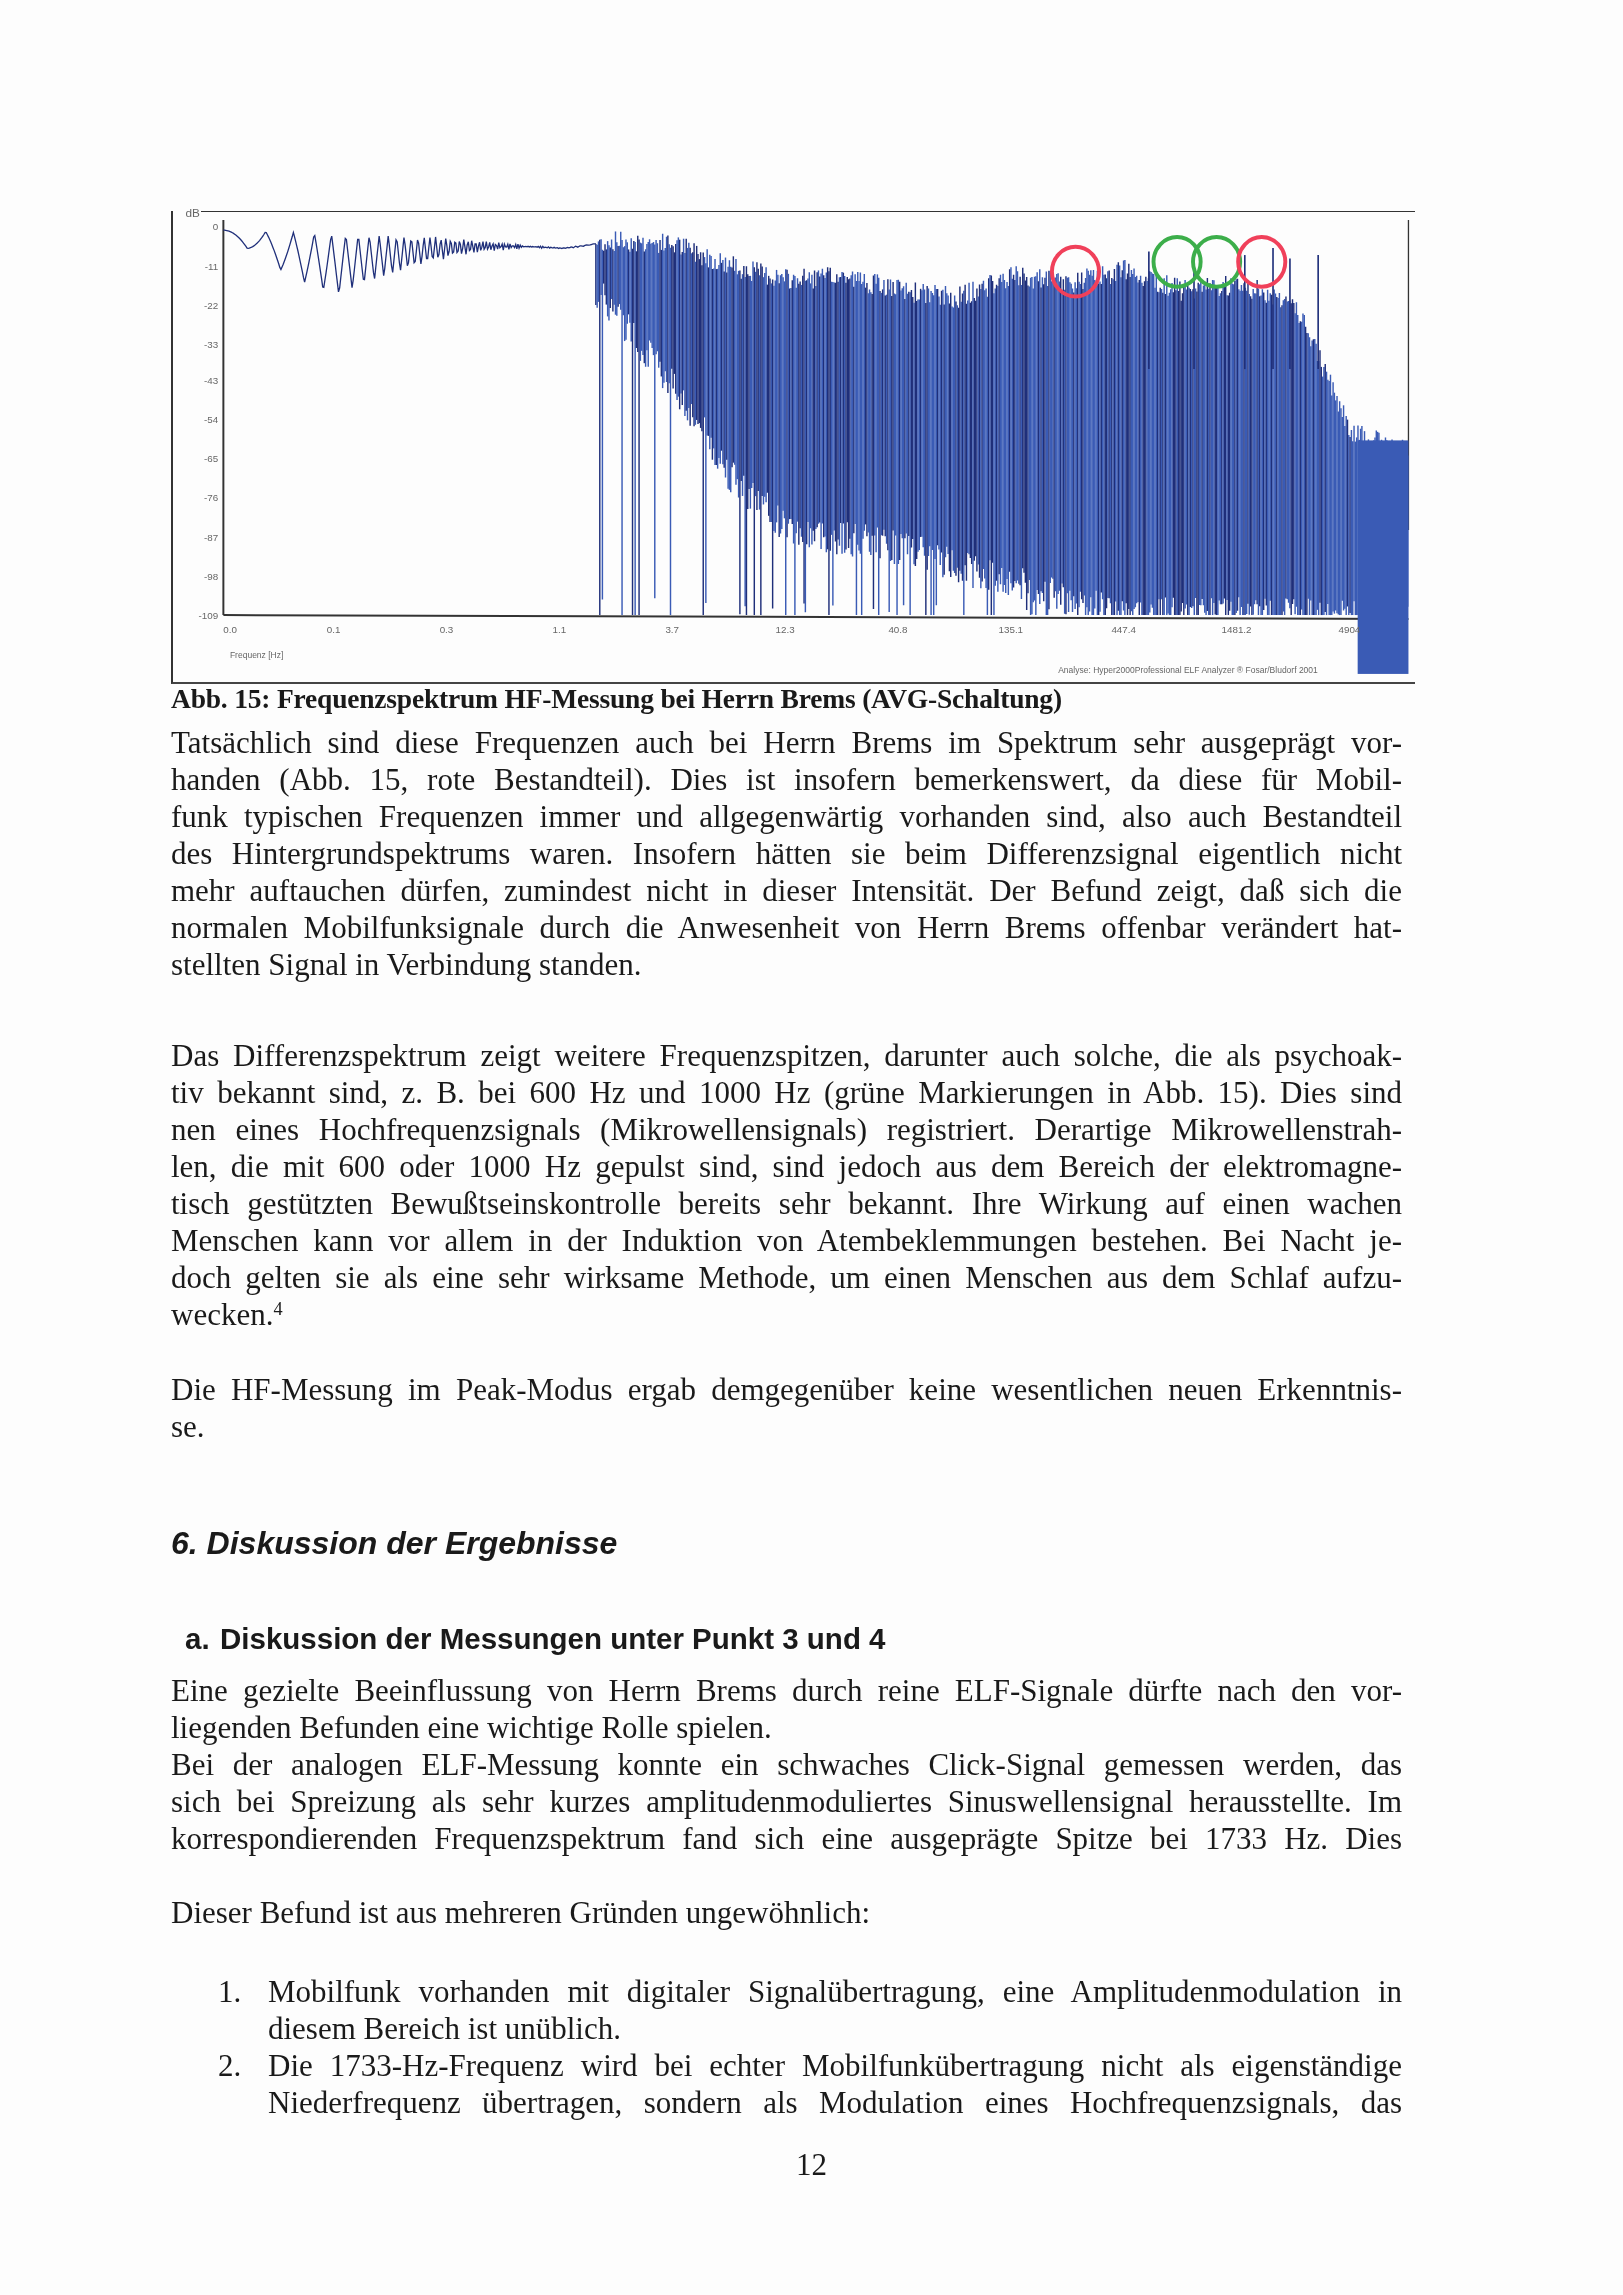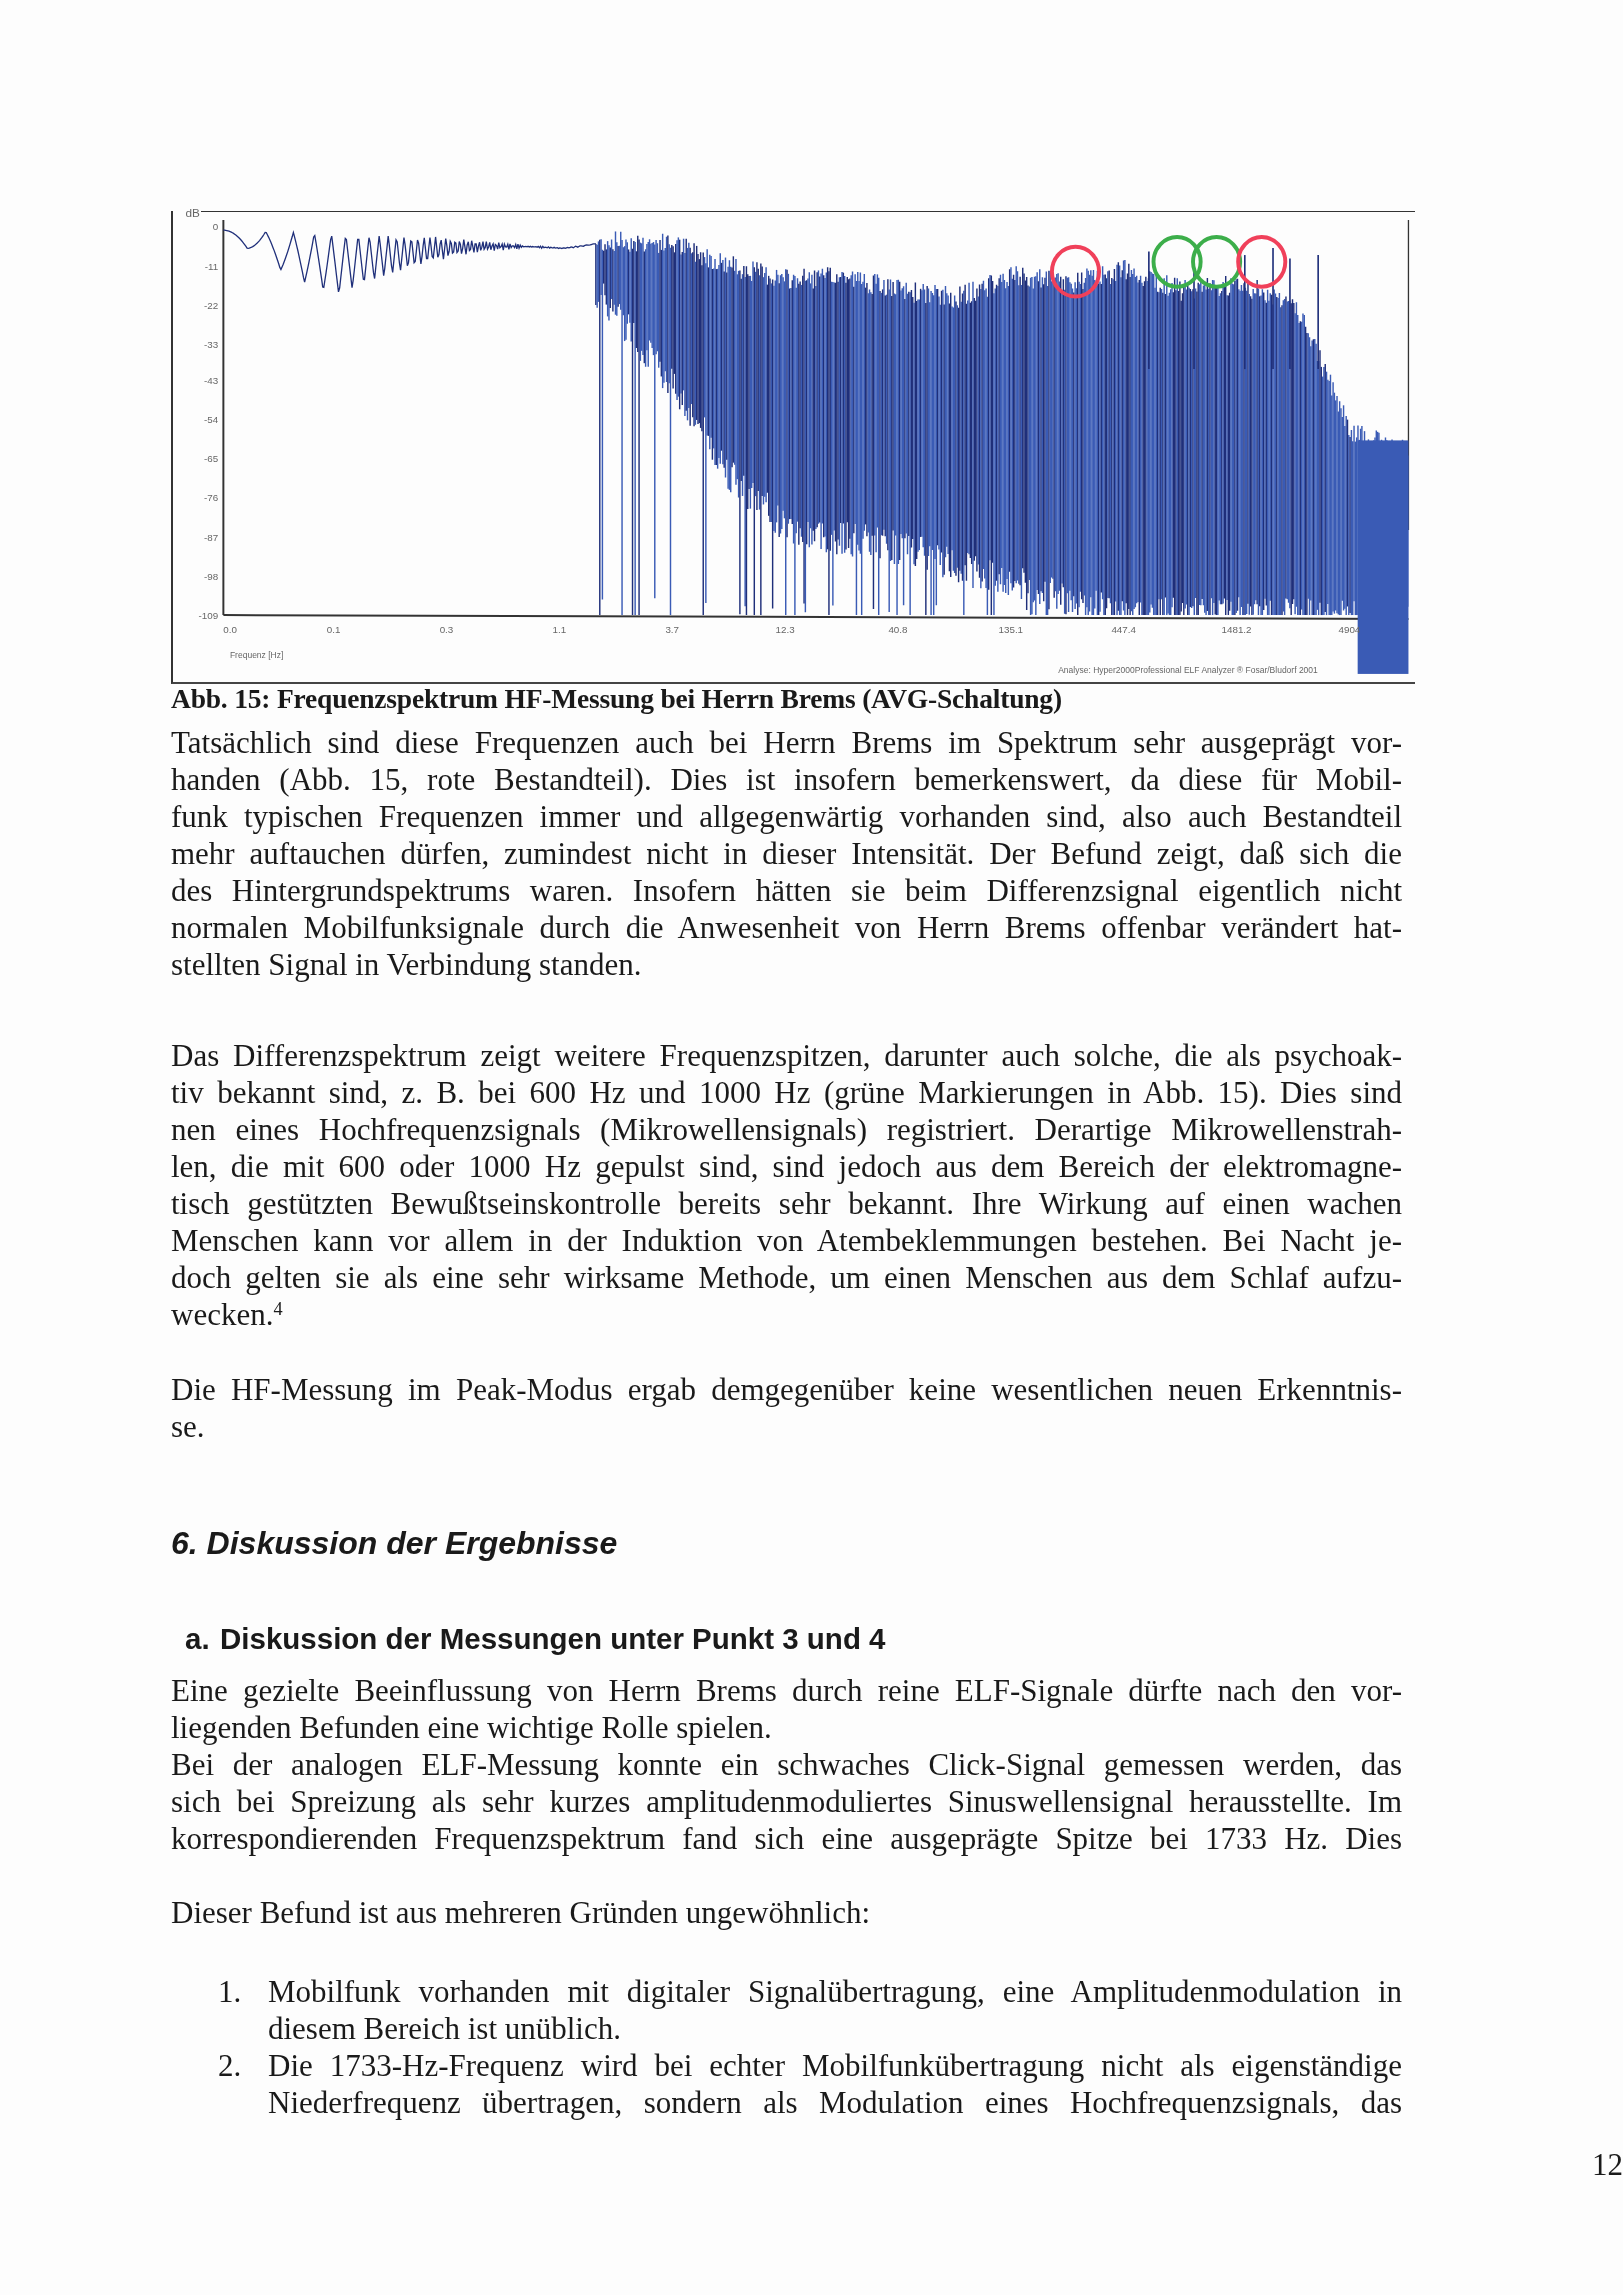--- a/index.html
+++ b/index.html
@@ -25,21 +25,21 @@
 
   .h1 { position: absolute; left: 171px; top: 1525px; font-family: "Liberation Sans", "DejaVu Sans", sans-serif;
         font-size: 32px; font-weight: bold; font-style: italic; white-space: nowrap; }
   .h2 { position: absolute; left: 185px; top: 1622px; font-family: Liberation Sans, sans-serif;
         font-size: 29.5px; font-weight: bold; white-space: nowrap; }
   .h2 .marker { display: inline-block; width: 35px; }
 
   .list { position: absolute; left: 171px; top: 1973px; width: 1231px; font-size: 31px; line-height: 37px; }
   .list-item { position: relative; padding-left: 97px; }
   .list-item .num { position: absolute; left: 47px; top: 0; }
-  .page-num { position: absolute; left: 0; width: 1623px; top: 2147px; text-align: right; font-size: 31px; }
+  .page-num { position: absolute; left: 0; width: 1623px; top: 2147px; text-align: center; font-size: 31px; }
 </style>
 </head>
 <body>
 
 <div class="page">
 
   <div class="figure-frame">
       <div class="top-gap"></div>
     </div>
 
@@ -716,22 +716,22 @@
         <ellipse cx="1665.9047619047617" cy="90" rx="36" ry="38" fill="none" stroke="#f0405a" stroke-width="6"></ellipse>
       </g>
   </svg>
 
   <div class="caption">Abb. 15: Frequenzspektrum HF-Messung bei Herrn Brems (AVG-Schaltung)</div>
 
   <div class="para" style="top:724px" id="para1">
       <span class="line">Tatsächlich sind diese Frequenzen auch bei Herrn Brems im Spektrum sehr ausgeprägt vor-</span>
       <span class="line">handen (Abb. 15, rote Bestandteil). Dies ist insofern bemerkenswert, da diese für Mobil-</span>
       <span class="line">funk typischen Frequenzen immer und allgegenwärtig vorhanden sind, also auch Bestandteil</span>
+      <span class="line">des Hintergrundspektrums waren. Insofern hätten sie beim Differenzsignal eigentlich nicht</span>
       <span class="line">mehr auftauchen dürfen, zumindest nicht in dieser Intensität. Der Befund zeigt, daß sich die</span>
-      <span class="line">des Hintergrundspektrums waren. Insofern hätten sie beim Differenzsignal eigentlich nicht</span>
       <span class="line">normalen Mobilfunksignale durch die Anwesenheit von Herrn Brems offenbar verändert hat-</span>
       <span class="line last">stellten Signal in Verbindung standen.</span>
     </div>
   <div class="para" style="top:1037px" id="para2">
       <span class="line">Das Differenzspektrum zeigt weitere Frequenzspitzen, darunter auch solche, die als psychoak-</span>
       <span class="line">tiv bekannt sind, z. B. bei 600 Hz und 1000 Hz (grüne Markierungen in Abb. 15). Dies sind</span>
       <span class="line">nen eines Hochfrequenzsignals (Mikrowellensignals) registriert. Derartige Mikrowellenstrah-</span>
       <span class="line">len, die mit 600 oder 1000 Hz gepulst sind, sind jedoch aus dem Bereich der elektromagne-</span>
       <span class="line">tisch gestützten Bewußtseinskontrolle bereits sehr bekannt. Ihre Wirkung auf einen wachen</span>
       <span class="line">Menschen kann vor allem in der Induktion von Atembeklemmungen bestehen. Bei Nacht je-</span>

